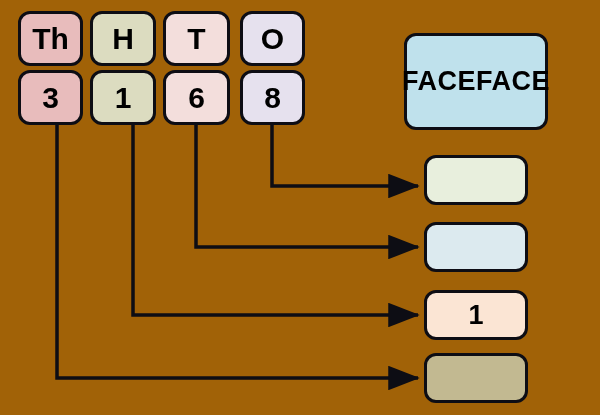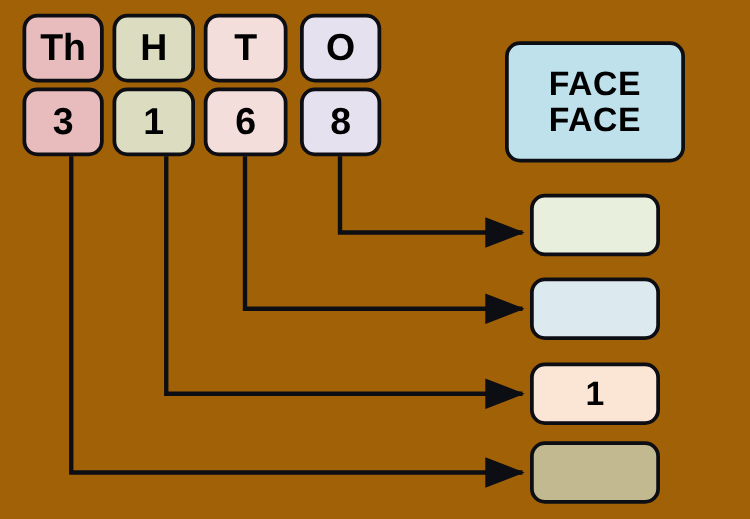--- a/index.html
+++ b/index.html
@@ -30,21 +30,21 @@
     text-align: center;
   }
   .place-head {
     font-size: 30px;
   }
   .place-digit {
     font-size: 30px;
   }
   .face-value-box {
     font-size: 27px;
-    flex-direction: column;
+    flex-direction: row;
     letter-spacing: 0.5px;
   }
   .result-box {
     font-size: 27px;
   }
   #connectors {
     position: absolute;
     left: 0;
     top: 0;
     width: 600px;

